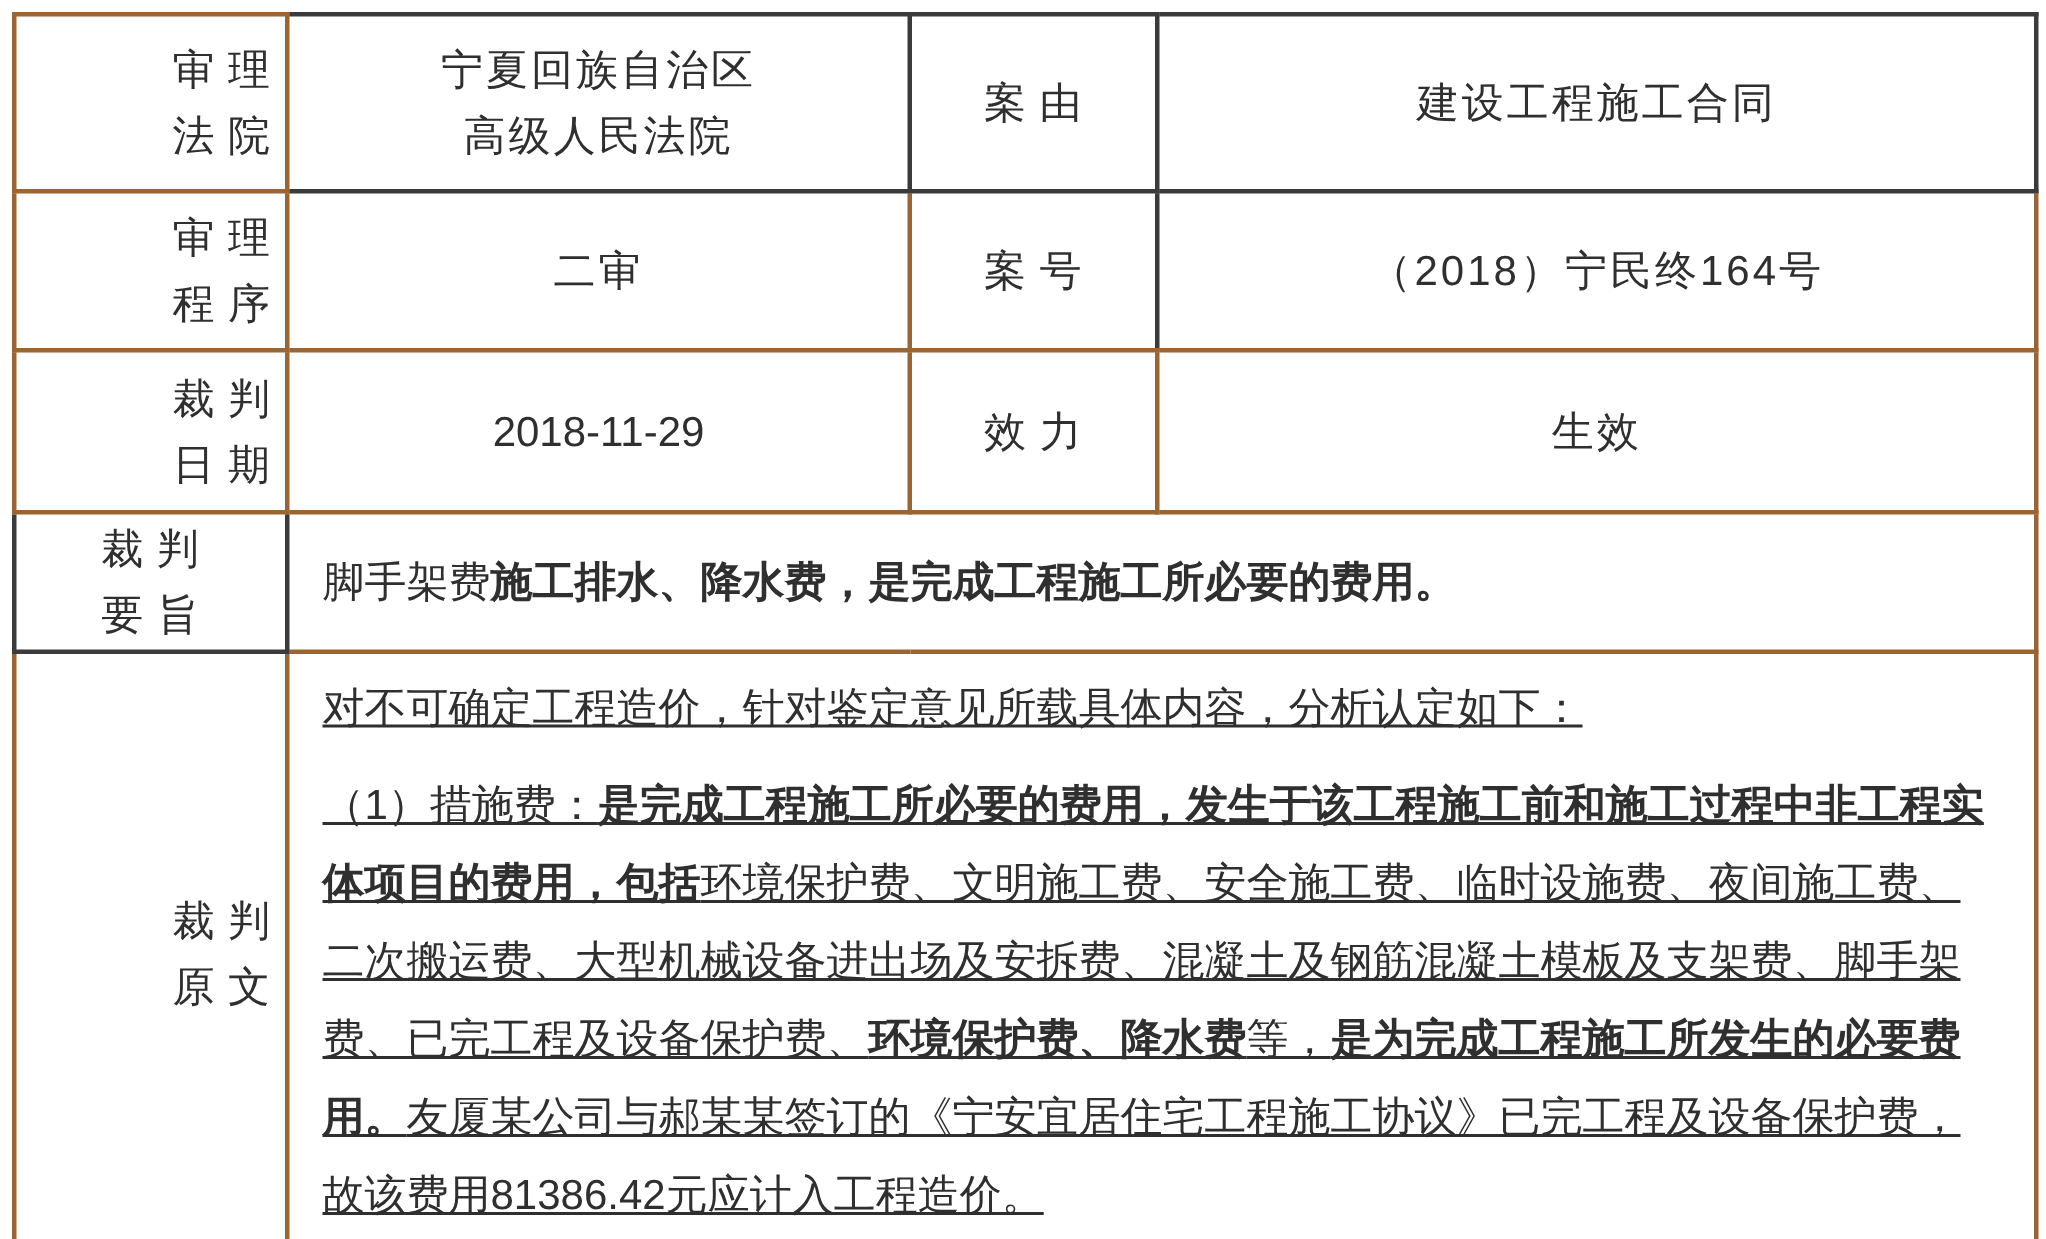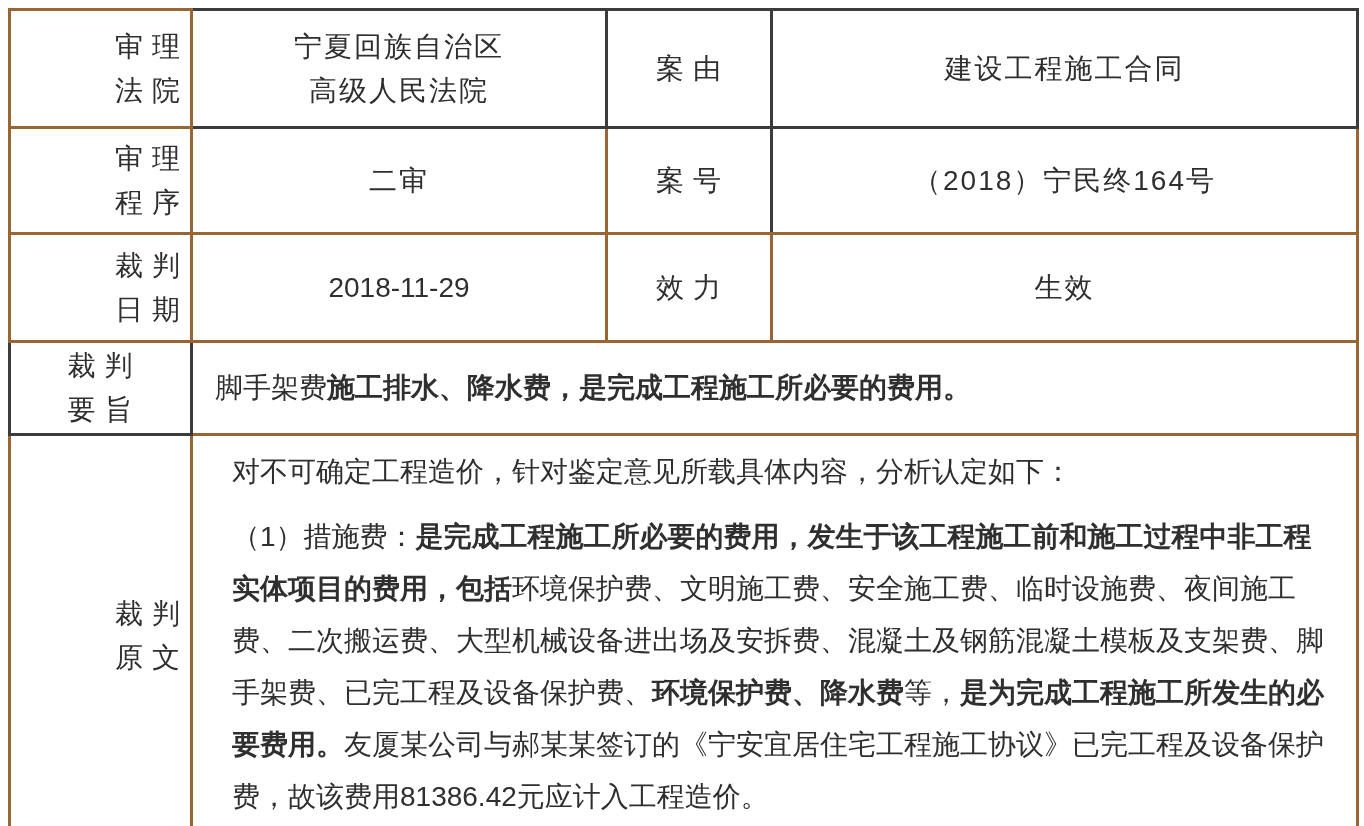--- a/index.html
+++ b/index.html
@@ -51,23 +51,24 @@
     text-align: left;
     padding: 0 22px;
     line-height: 44px;
   }
   td.fulltext-cell {
     text-align: left;
     vertical-align: top;
     padding: 10px 22px 12px 22px;
   }
   td.fulltext-cell p {
-    margin: 0 0 13px 17px;
+    margin: 0 0 13px 0;
     line-height: 52px;
     font-size: 28px;
+    text-decoration: underline;
   }
   td.fulltext-cell p:last-child { margin-bottom: 0; }
   .seg-bold { font-weight: 700; }
 </style>
 </head>
 <body style="color: rgb(47, 47, 47);">
 
 <div class="table-wrap">
   <table class="case-table">
     <colgroup>

